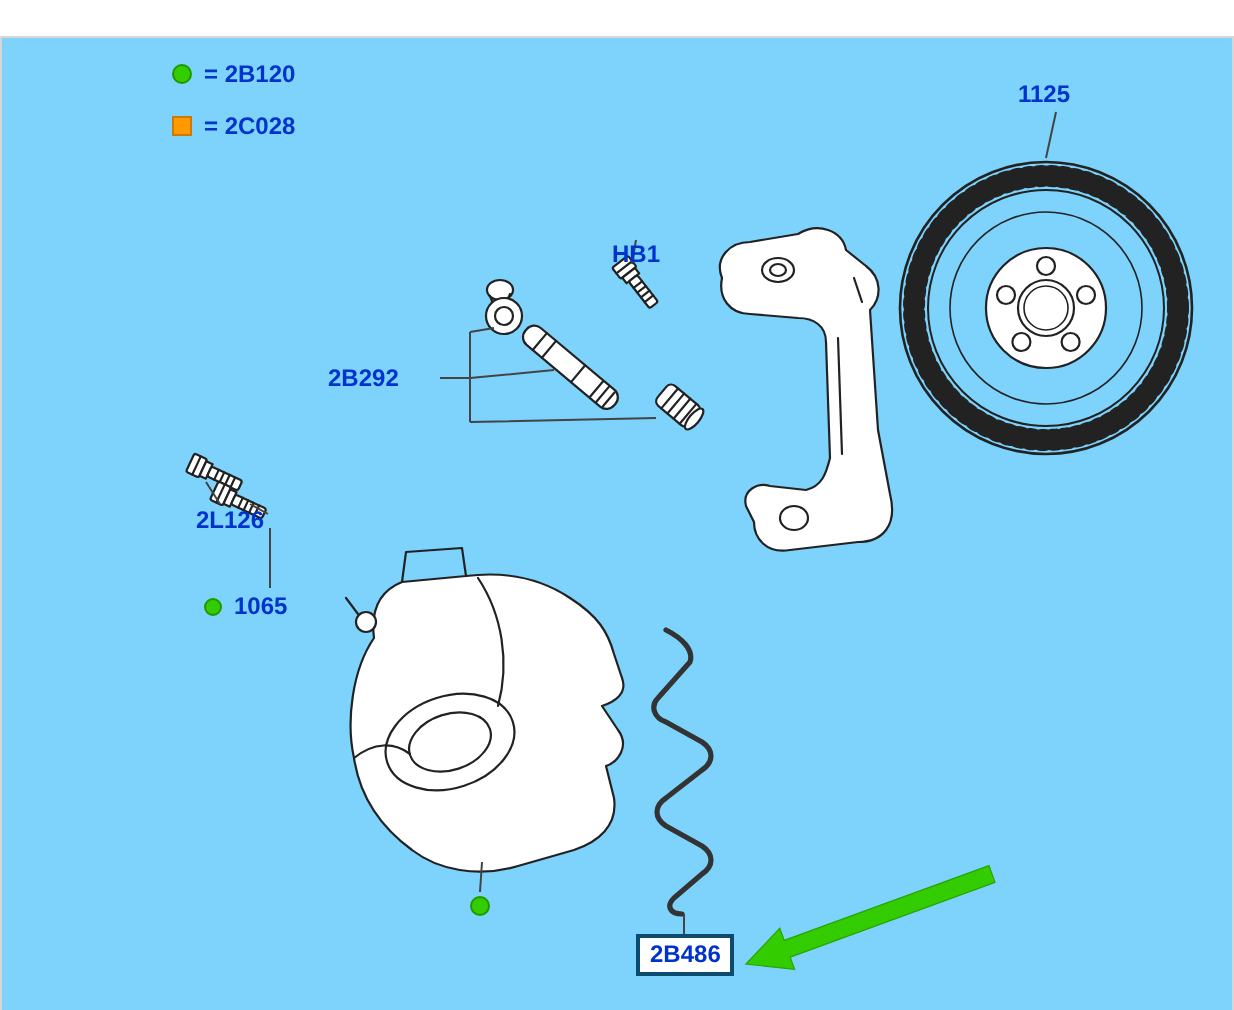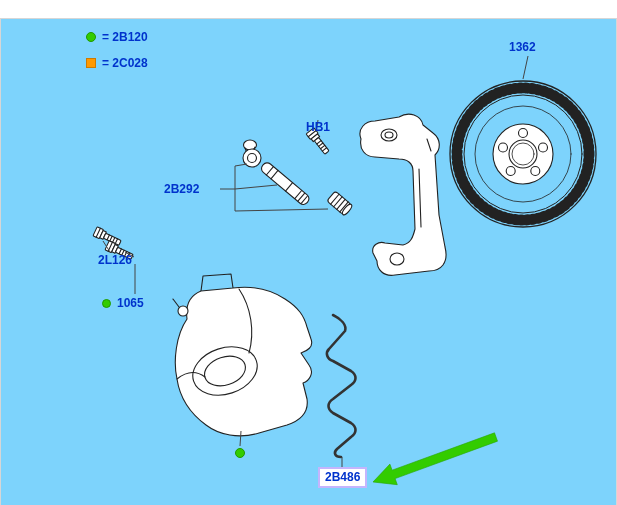--- a/index.html
+++ b/index.html
@@ -14,21 +14,21 @@
   .plabel {
     position:absolute; color:#0033cc; font-size:12px; font-weight:bold;
     white-space:nowrap; cursor:pointer;
   }
   .legend-item, .marker-row { position:absolute; display:flex; align-items:center; gap:6px; }
   .dot  { width:10px; height:10px; border-radius:50%; background:#33cc00; border:1px solid #209900; flex:0 0 auto; }
   .square { width:10px; height:10px; background:#ff9900; border:1px solid #cc7a00; flex:0 0 auto; }
   .mini-dot { width:9px; height:9px; border-radius:50%; background:#33cc00; border:1px solid #209900; flex:0 0 auto; }
   .legend-text { color:#0033cc; font-size:12px; font-weight:bold; white-space:nowrap; }
   .highlight-box {
-    position:absolute; border:2px solid #c4b5fd; background:#ffffff;
+    position:absolute; border:2px solid #0c4a6e; background:#ffffff;
     color:#0033cc; font-size:12px; font-weight:bold; padding:1px 5px 2px; cursor:pointer;
   }
   .lineart { fill:none; stroke:#222222; stroke-width:1.1; stroke-linejoin:round; stroke-linecap:round; }
   .lineart rect, .lineart path.filled, .lineart circle.filled, .lineart ellipse { fill:#ffffff; }
 </style>
 </head>
 <body>
 
 <div class="stage">
 
@@ -147,21 +147,21 @@
 
   <div class="legend-item" style="left:85px; top:11px;">
     <span class="dot"></span>
     <span class="legend-text">= 2B120</span>
   </div>
   <div class="legend-item" style="left:85px; top:37px;">
     <span class="square"></span>
     <span class="legend-text">= 2C028</span>
   </div>
 
-  <div class="plabel" style="left:508px; top:21px;">1362</div>
+  <div class="plabel" style="left:508px; top:21px;">1125</div>
   <div class="plabel" style="left:305px; top:101px;">HB1</div>
   <div class="plabel" style="left:163px; top:163px;">2B292</div>
   <div class="plabel" style="left:97px;  top:234px;">2L126</div>
 
   <div class="marker-row" style="left:101px; top:277px;">
     <span class="mini-dot"></span>
     <span class="plabel" style="position:static;">1065</span>
   </div>
 
   <div class="highlight-box" style="left:317px; top:448px;">2B486</div>

